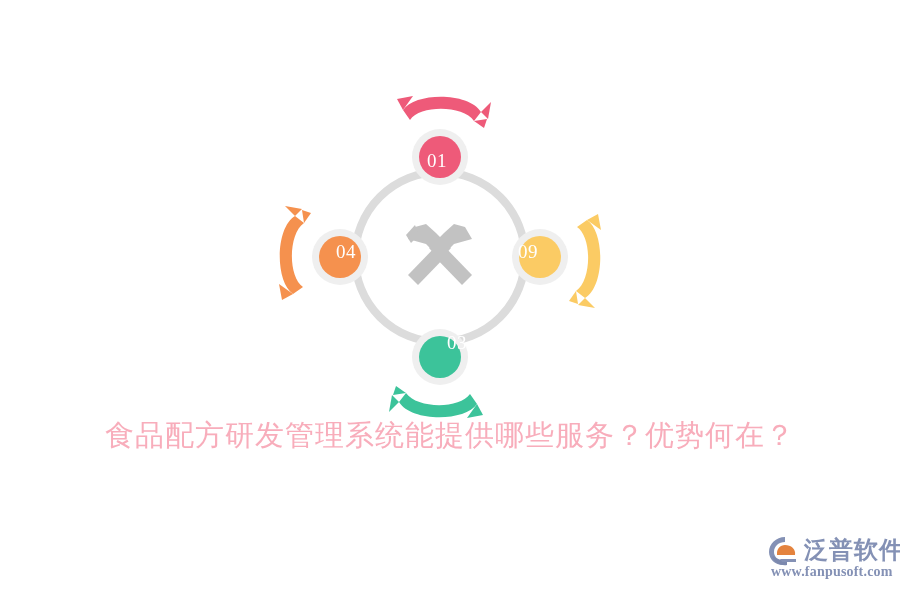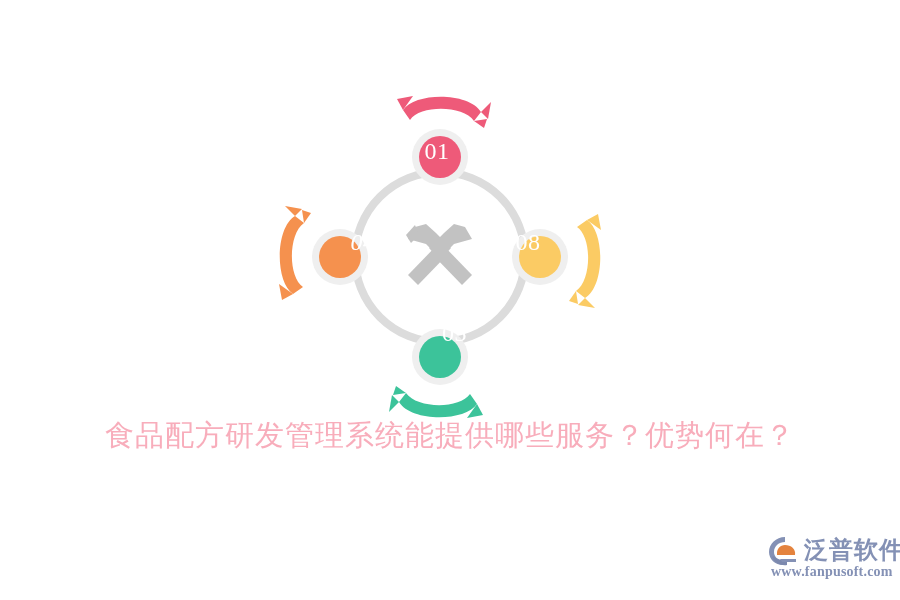--- a/index.html
+++ b/index.html
@@ -23,32 +23,33 @@
   #diagram {
     position: absolute;
     left: 255px;
     top: 72px;
     width: 370px;
     height: 370px;
   }
   .num-label {
     position: absolute;
     font-family: "Liberation Serif", serif;
-    font-size: 24px;
+    font-size: 19px;
     color: #ffffff;
     letter-spacing: 0.5px;
     pointer-events: none;
     user-select: none;
     text-align: center;
     width: 60px;
+    margin-top: 12px;
   }
   #n01 { left: 152px; top: 66px; }
   #n02 { left: 243px; top: 157px; }
   #n03 { left: 152px; top: 248px; text-align: right; }
-  #n04 { left: 78px;  top: 157px; font-style: italic; }
+  #n04 { left: 61px;  top: 157px; }
 
   #headline {
     position: absolute;
     left: 0;
     top: 416px;
     width: 900px;
     text-align: center;
     font-family: "Liberation Serif", serif;
     font-size: 29px;
     letter-spacing: 1px;
@@ -161,21 +162,21 @@
                  L49 151
                  C33 162, 33 205, 48 215 Z"></path>
         <path d="M38 222 L27 228 L24 212 Z"></path>
         <path d="M40 144 L30 134 L47 137 Z"></path>
         <path d="M49 151 L47 138 L56 141 Z"></path>
       </g>
     </svg>
 
     
     <div class="num-label" id="n01">01</div>
-    <div class="num-label" id="n02">08</div>
+    <div class="num-label" id="n02">09</div>
     <div class="num-label" id="n03">03</div>
     <div class="num-label" id="n04">04</div>
   </div>
 
   <div id="headline">食品配方研发管理系统能提供哪些服务？优势何在？</div>
 
   <div id="logo">
     <svg id="logo-mark" viewBox="0 0 34 30">
 
       <path d="M17 1

